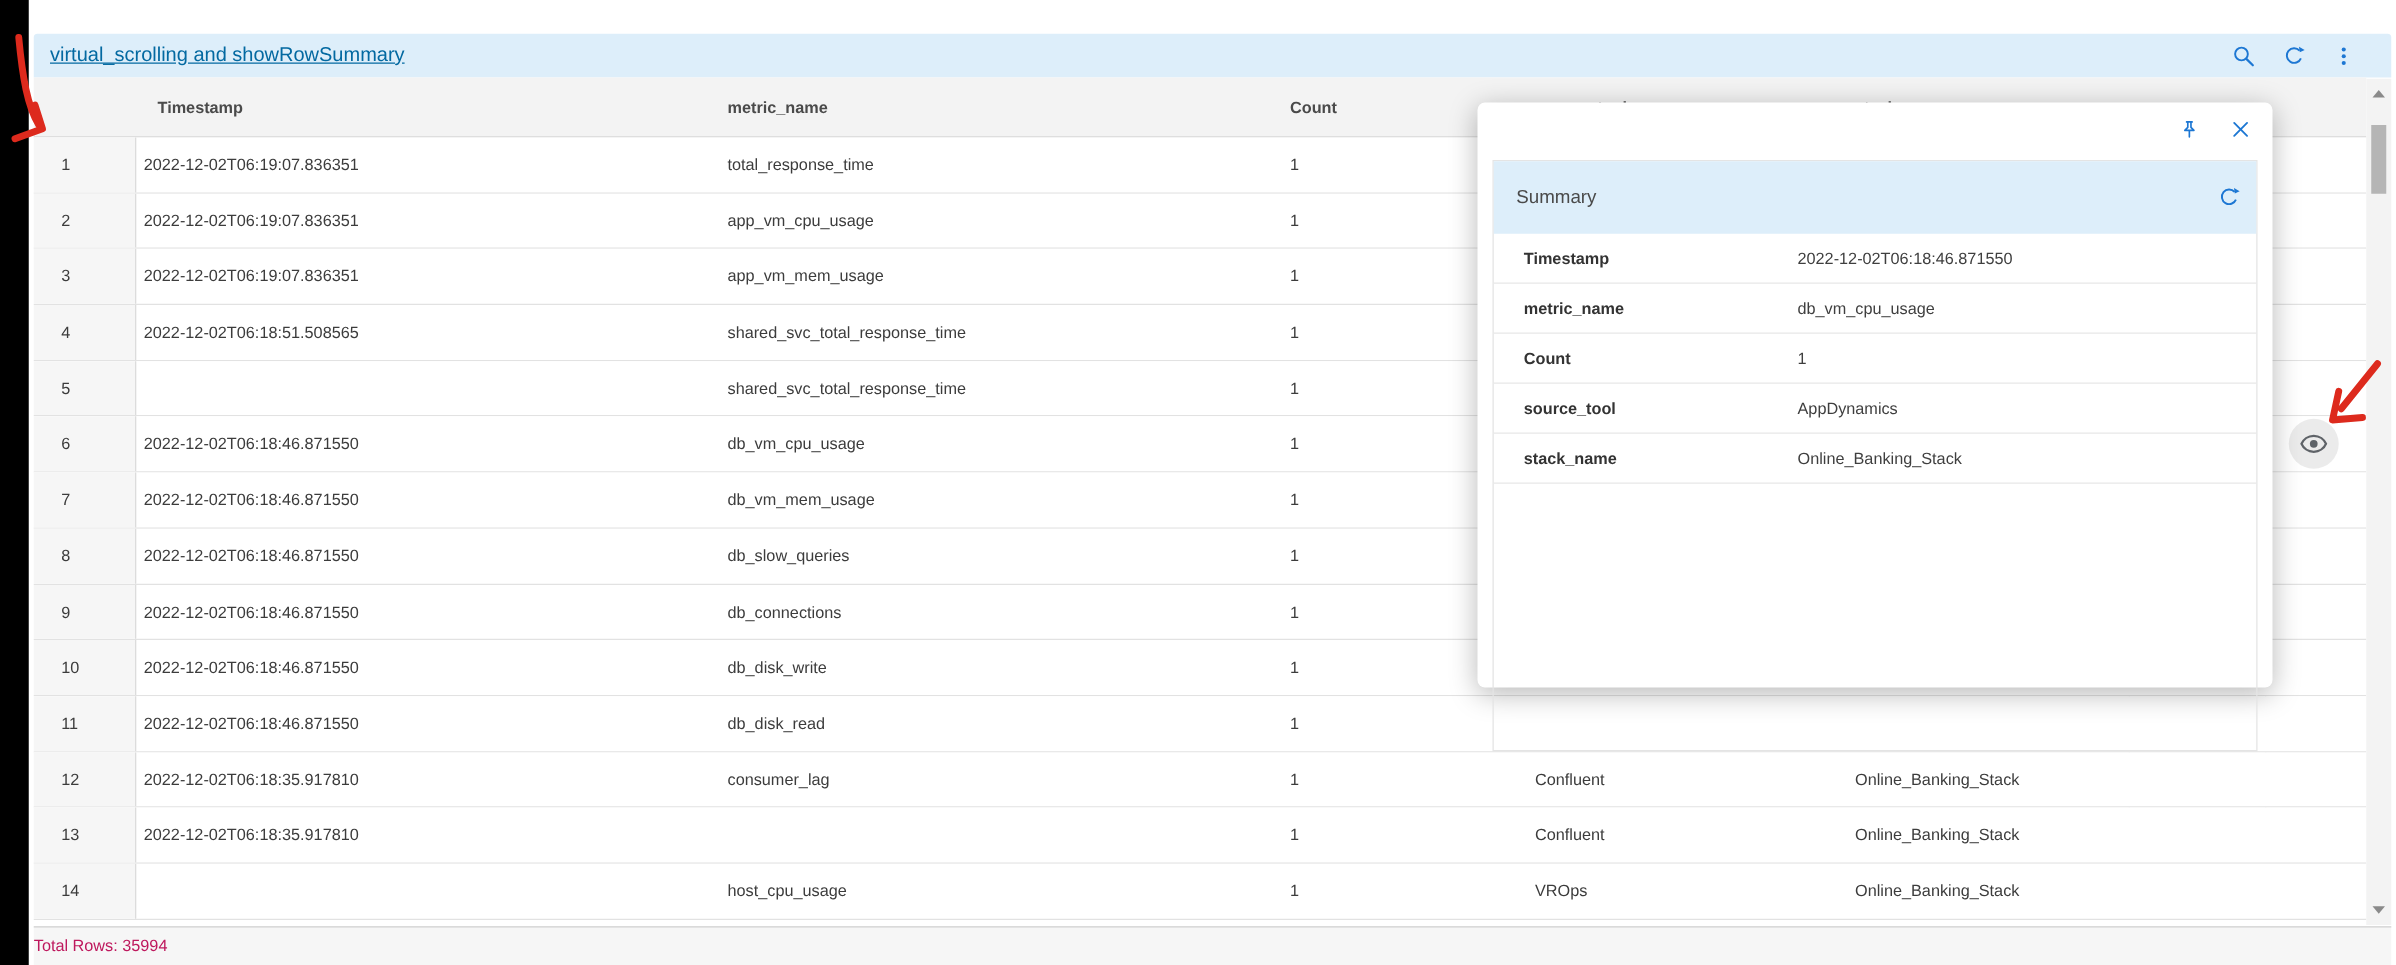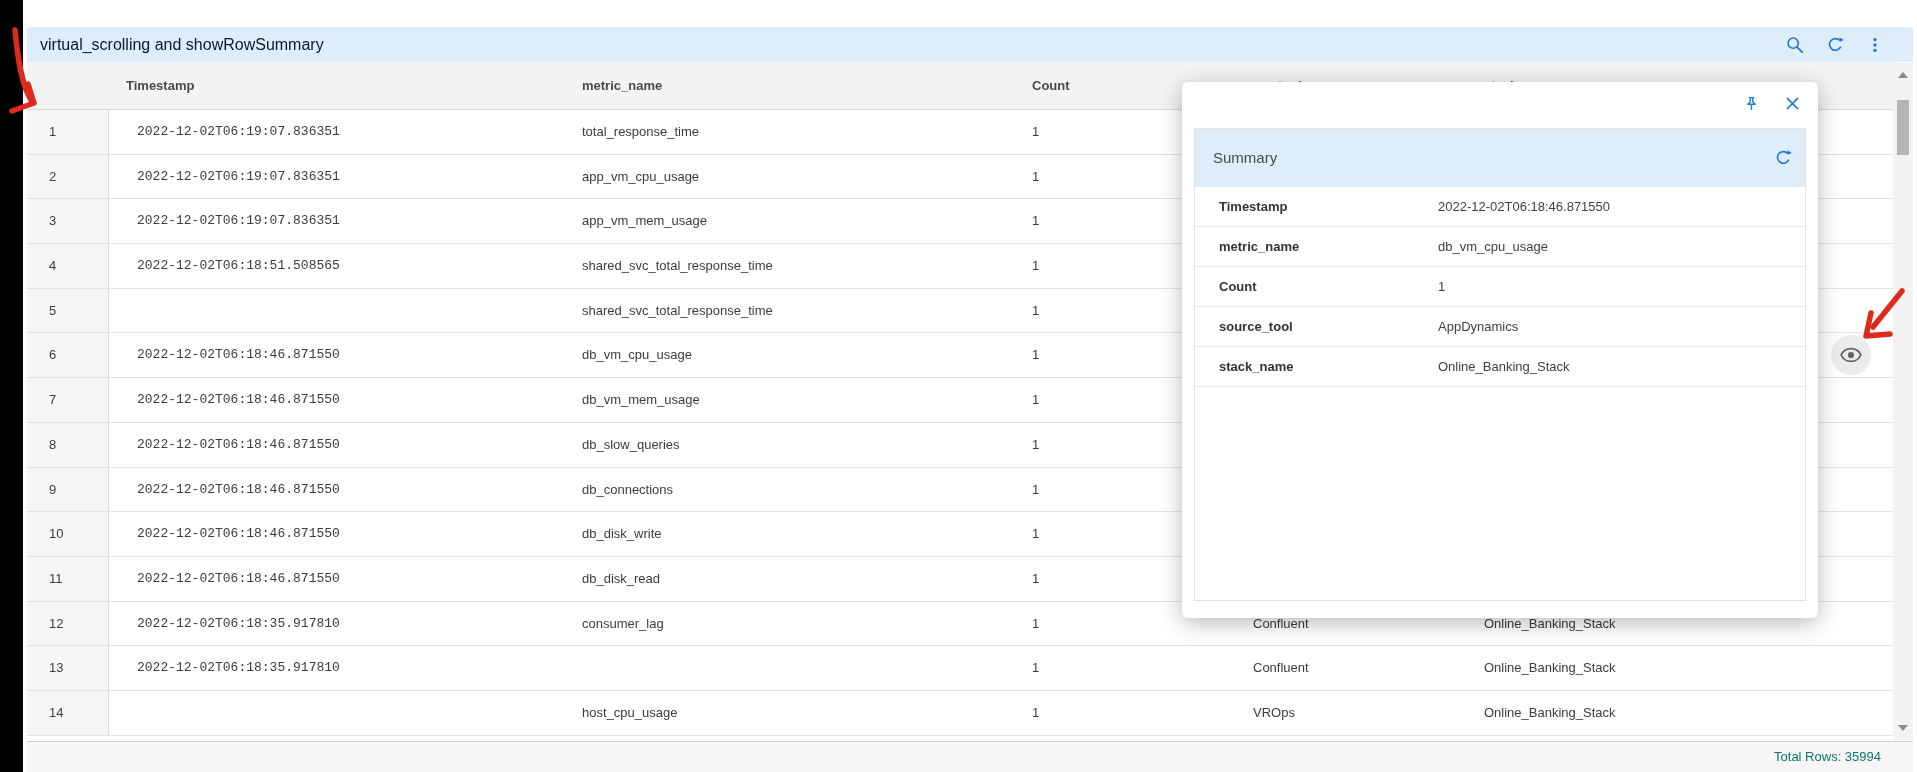--- a/index.html
+++ b/index.html
@@ -3,52 +3,52 @@
 <meta charset="utf-8">
 <style>
   html,body{margin:0;padding:0;}
   body{width:1917px;height:772px;position:relative;overflow:hidden;background:#fff;
        font-family:"Liberation Sans",sans-serif;color:#3c3c3c;}
   
   .black-strip{position:absolute;left:0;top:0;width:23px;height:772px;background:#000;}
   
   .titlebar{position:absolute;left:27px;top:27px;width:1886px;height:35px;background:#ddeefa;
             border-radius:3px 3px 0 0;}
-  .titlebar .title{position:absolute;left:13px;top:0;line-height:35px;font-size:16px;color:#0f172a;}
+  .titlebar .title{position:absolute;left:13px;top:0;line-height:35px;font-size:16px;color:#0369a1;text-decoration:underline;}
   .tb-icons{position:absolute;right:28px;top:0;height:35px;display:flex;align-items:center;gap:20px;}
   .tb-icons svg{display:block;cursor:pointer;}
   
   .thead{position:absolute;left:27px;top:62px;width:1866px;height:47px;background:#f3f3f3;
          border-bottom:1px solid #d8d8d8;font-weight:bold;color:#4a4a4a;font-size:13px;}
   .thead span{position:absolute;top:0;line-height:47px;white-space:nowrap;}
   
   .rows{position:absolute;left:27px;top:110px;width:1866px;}
   .row{position:relative;height:44.7px;box-sizing:border-box;border-bottom:1px solid #e2e2e2;
        background:#fff;font-size:13px;}
   .row .numbg{position:absolute;left:0;top:0;bottom:0;width:81px;background:#f6f6f6;
               border-right:1px solid #dcdcdc;}
   .row span{position:absolute;top:0;line-height:43.7px;white-space:nowrap;color:#3c3c3c;}
-  .c-num{left:22px;}  .c-ts{left:110px;font-family:Liberation Mono, monospace;}  .c-metric{left:555px;}
-  .c-count{left:1005px;} .c-source{left:1201px;margin-left:25px;} .c-stack{left:1457px;}
+  .c-num{left:22px;}  .c-ts{left:88px;}  .c-metric{left:555px;}
+  .c-count{left:1005px;} .c-source{left:1201px;} .c-stack{left:1457px;}
   .h-ts{left:99px;} .h-metric{left:555px;} .h-count{left:1005px;}
   .h-source{left:1201px;} .h-stack{left:1457px;}
   .colline{position:absolute;top:0;bottom:0;width:1px;background:#e4e4e4;}
   
   .footer{position:absolute;left:27px;top:741px;width:1886px;height:31px;background:#f6f6f6;
-          border-top:1px solid #cfcfcf;box-sizing:border-box;font-size:13px;color:#0f766e;
-          text-align:right;line-height:30px;padding-right:32px;box-sizing:border-box;}
+          border-top:1px solid #cfcfcf;box-sizing:border-box;font-size:13px;color:#be185d;
+          line-height:30px;padding-right:32px;box-sizing:border-box;}
   
   .vscroll{position:absolute;left:1893px;top:63px;width:20px;height:677px;background:#f3f3f3;}
   .vs-up,.vs-down{position:absolute;left:5px;width:0;height:0;border-left:5px solid transparent;
           border-right:5px solid transparent;cursor:pointer;}
   .vs-up{top:9px;border-bottom:6px solid #8a8a8a;}
   .vs-down{bottom:9px;border-top:6px solid #8a8a8a;}
   .vs-thumb{position:absolute;left:4px;top:37px;width:12px;height:55px;background:#b5b5b5;cursor:grab;}
   
-  .popup{position:absolute;left:1182px;top:82px;width:636px;height:536px;background:#fff;
+  .popup{position:absolute;left:1182px;top:82px;width:636px;height:468px;background:#fff;
          border-radius:6px;box-shadow:0 5px 22px rgba(0,0,0,.28);z-index:10;}
   .popup-icons{position:absolute;top:12px;right:16px;display:flex;gap:22px;}
   .popup-icons svg{display:block;cursor:pointer;}
   .panel{position:absolute;left:12px;top:46px;width:612px;height:473px;box-sizing:border-box;
          border:1px solid #e4e4e4;}
   .panel-band{position:relative;height:58px;background:#ddeefa;}
   .panel-band .p-title{position:absolute;left:18px;line-height:58px;font-size:15px;color:#4a4a4a;}
   .panel-band svg{position:absolute;right:12px;top:19px;cursor:pointer;}
   .p-row{position:relative;height:40px;box-sizing:border-box;border-bottom:1px solid #e7e7e7;font-size:13px;}
   .p-row .p-label{position:absolute;left:24px;line-height:39px;font-weight:bold;color:#333;}

